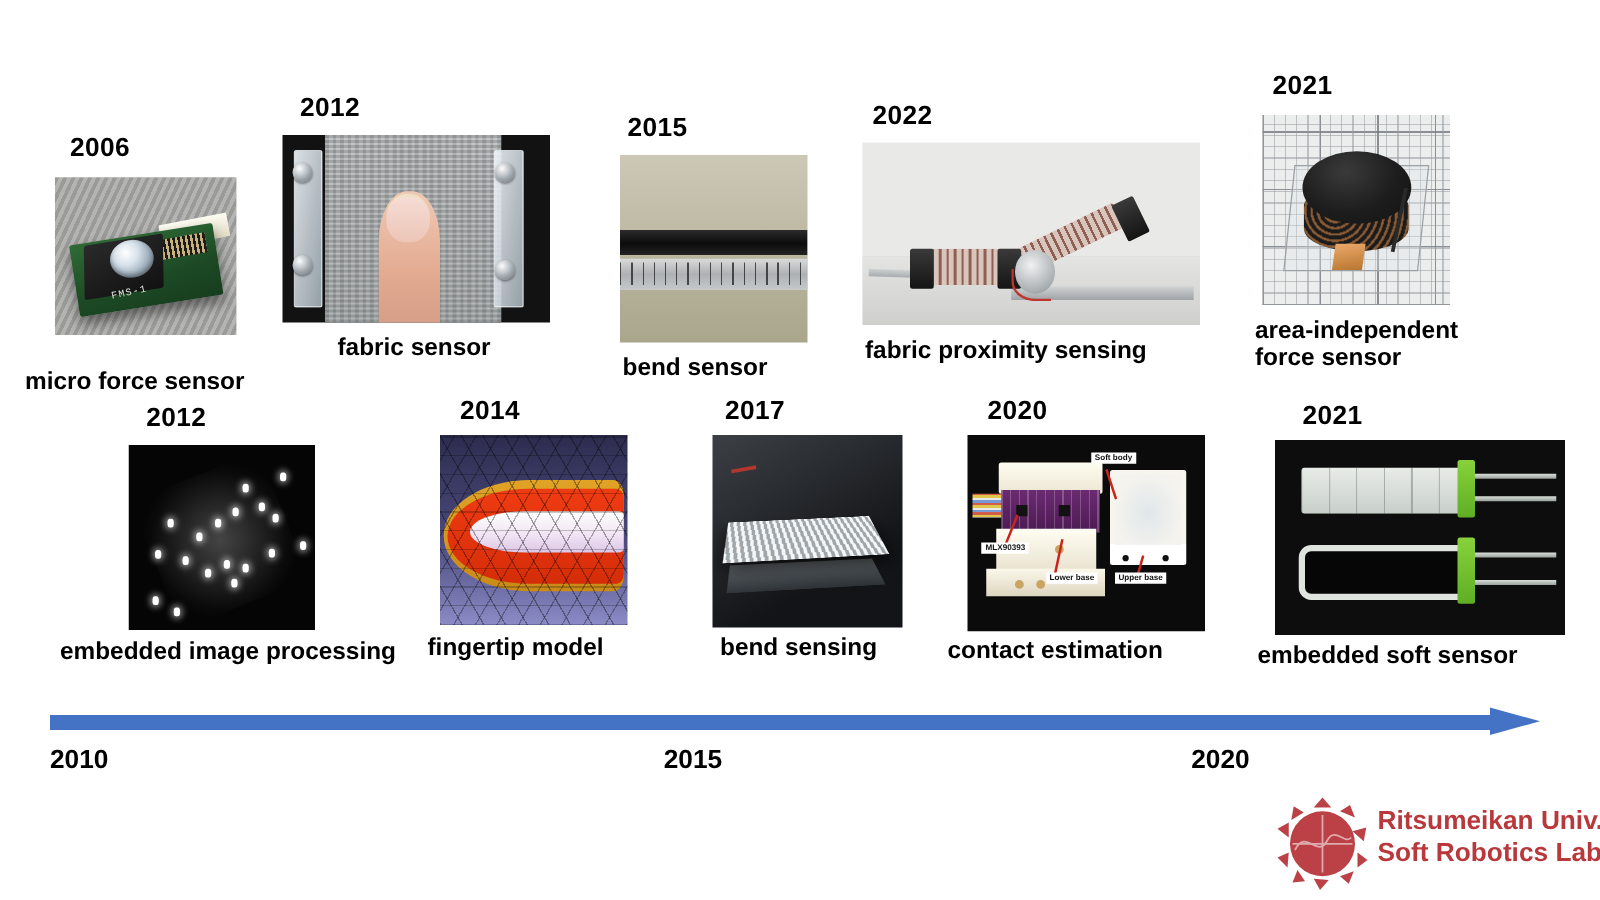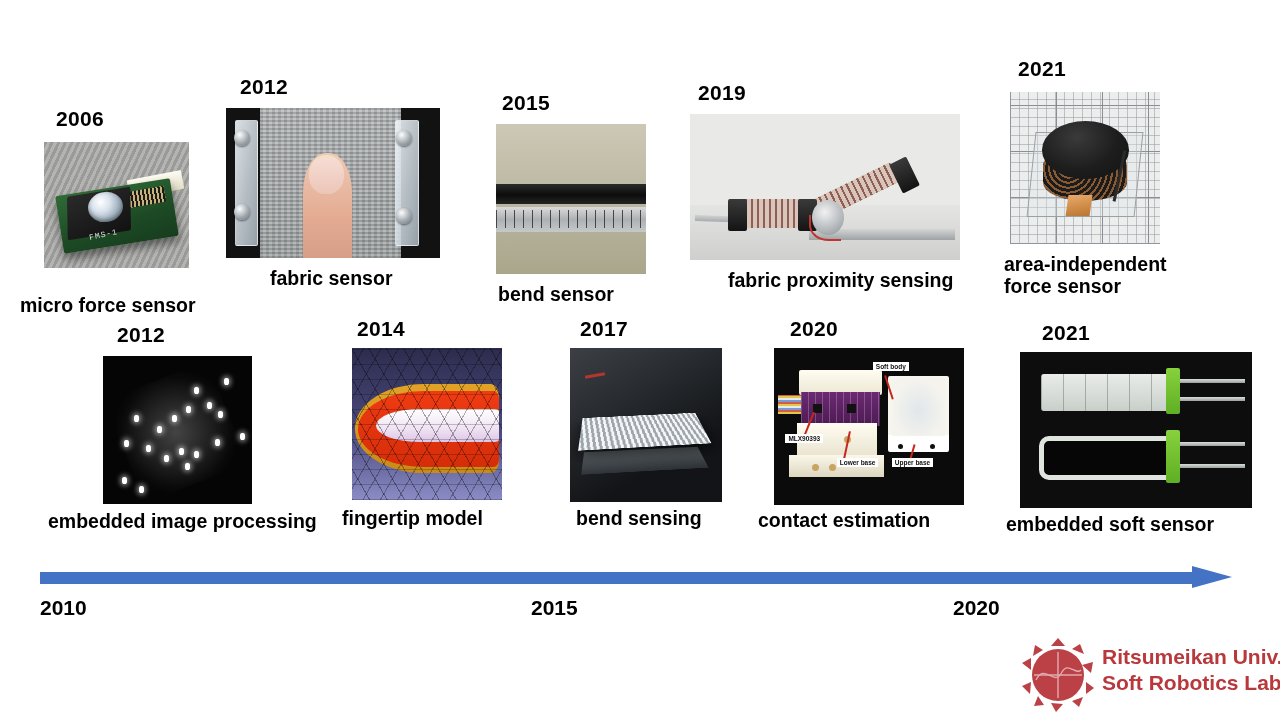--- a/index.html
+++ b/index.html
@@ -427,34 +427,34 @@
     <div class="year" style="position:absolute; left:6px; top:0;">2015</div>
     <div class="photo p-fiber" style="position:absolute; left:0; top:32px; width:150px; height:150px;">
       <div class="fib"></div>
       <div class="ruler"></div>
       <div class="ticks"></div>
     </div>
     <div class="caption" style="position:absolute; left:2px; top:192px;">bend sensor</div>
   </div>
 
   <div class="item" style="left:690px; top:82px;">
-    <div class="year" style="position:absolute; left:8px; top:0;">2019</div>
+    <div class="year" style="position:absolute; left:8px; top:0;">2022</div>
     <div class="photo p-prox" style="position:absolute; left:0; top:32px; width:270px; height:146px;">
       <div class="bench"></div>
       <div class="rail"></div>
       <div class="rail2"></div>
       <div class="tube"></div>
       <div class="tube2"></div>
       <div class="cuff a"></div>
       <div class="cuff b"></div>
       <div class="cuff c"></div>
       <div class="joint"></div>
       <div class="wire"></div>
     </div>
-    <div class="caption" style="position:absolute; left:2px; top:188px;margin-left:36px;">fabric proximity sensing</div>
+    <div class="caption" style="position:absolute; left:2px; top:188px;">fabric proximity sensing</div>
   </div>
 
   <div class="item" style="left:1004px; top:58px;">
     <div class="year" style="position:absolute; left:14px; top:0;">2021</div>
     <div class="photo p-area" style="position:absolute; left:6px; top:34px; width:150px; height:152px;">
       <div class="plate"></div>
       <div class="foam"></div>
       <div class="cap"></div>
       <div class="cu"></div>
       <div class="probe"></div>
@@ -483,21 +483,21 @@
       <div class="dot" style="left:61%; top:64%;"></div>
       <div class="dot" style="left:41%; top:67%;"></div>
       <div class="dot" style="left:55%; top:72%;"></div>
       <div class="dot" style="left:13%; top:82%;"></div>
       <div class="dot" style="left:24%; top:88%;"></div>
     </div>
     <div class="caption" style="position:absolute; left:-55px; top:187px;">embedded image processing</div>
   </div>
 
   <div class="item" style="left:352px; top:318px;">
-    <div class="year" style="position:absolute; left:5px; top:0;">2014</div>
+    <div class="year" style="position:absolute; left:16px; top:0;">2014</div>
     <div class="photo p-finger" style="position:absolute; left:0; top:30px; width:150px; height:152px;">
       <div class="shell"></div>
       <div class="derm"></div>
       <div class="bone"></div>
       <div class="mesh"></div>
     </div>
     <div class="caption" style="position:absolute; left:-10px; top:190px;">fingertip model</div>
   </div>
 
   <div class="item" style="left:570px; top:318px;">

